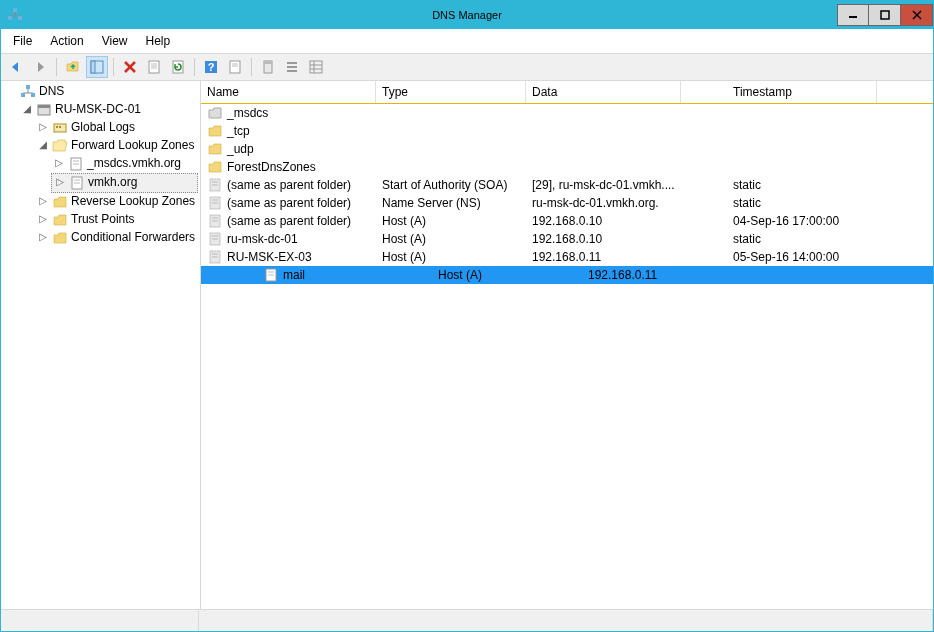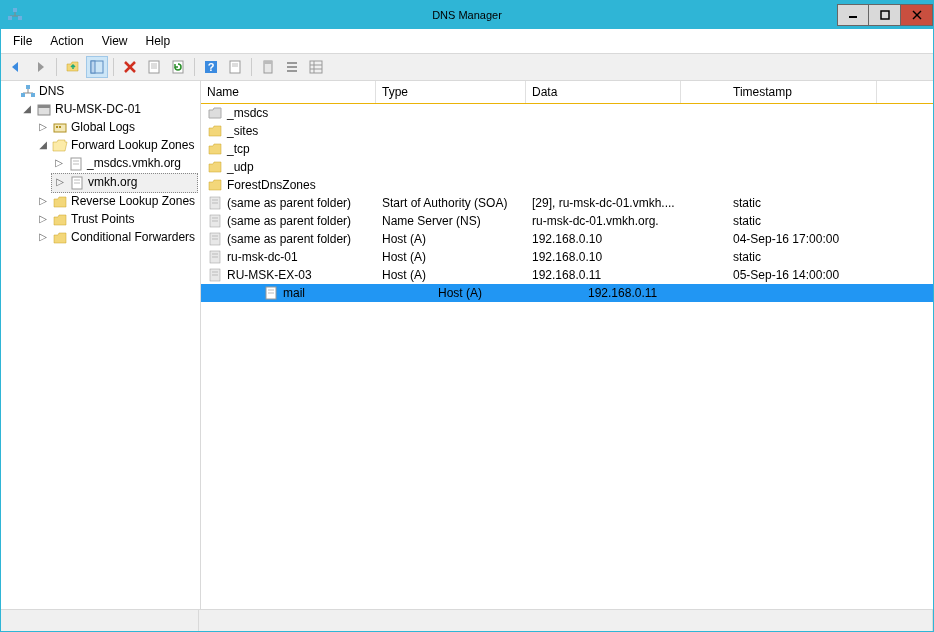--- a/index.html
+++ b/index.html
@@ -331,30 +331,20 @@
             <span>_msdcs</span>
           </div>
       </div>
       <div class="list-row">
         <div class="cell cell-name col-name">
             <span class="icon">
               <svg width="16" height="16">
                 <path class="svg-folder" d="M2 5 L6 5 L7 3 L14 3 L14 13 L2 13 Z"></path>
               </svg>
             </span>
-            <span>_sites</span>
-          </div>
-      </div>
-      <div class="list-row">
-        <div class="cell cell-name col-name">
-            <span class="icon">
-              <svg width="16" height="16">
-                <path class="svg-folder" d="M2 5 L6 5 L7 3 L14 3 L14 13 L2 13 Z"></path>
-              </svg>
-            </span>
             <span>_tcp</span>
           </div>
       </div>
       <div class="list-row">
         <div class="cell cell-name col-name">
             <span class="icon">
               <svg width="16" height="16">
                 <path class="svg-folder" d="M2 5 L6 5 L7 3 L14 3 L14 13 L2 13 Z"></path>
               </svg>
             </span>

